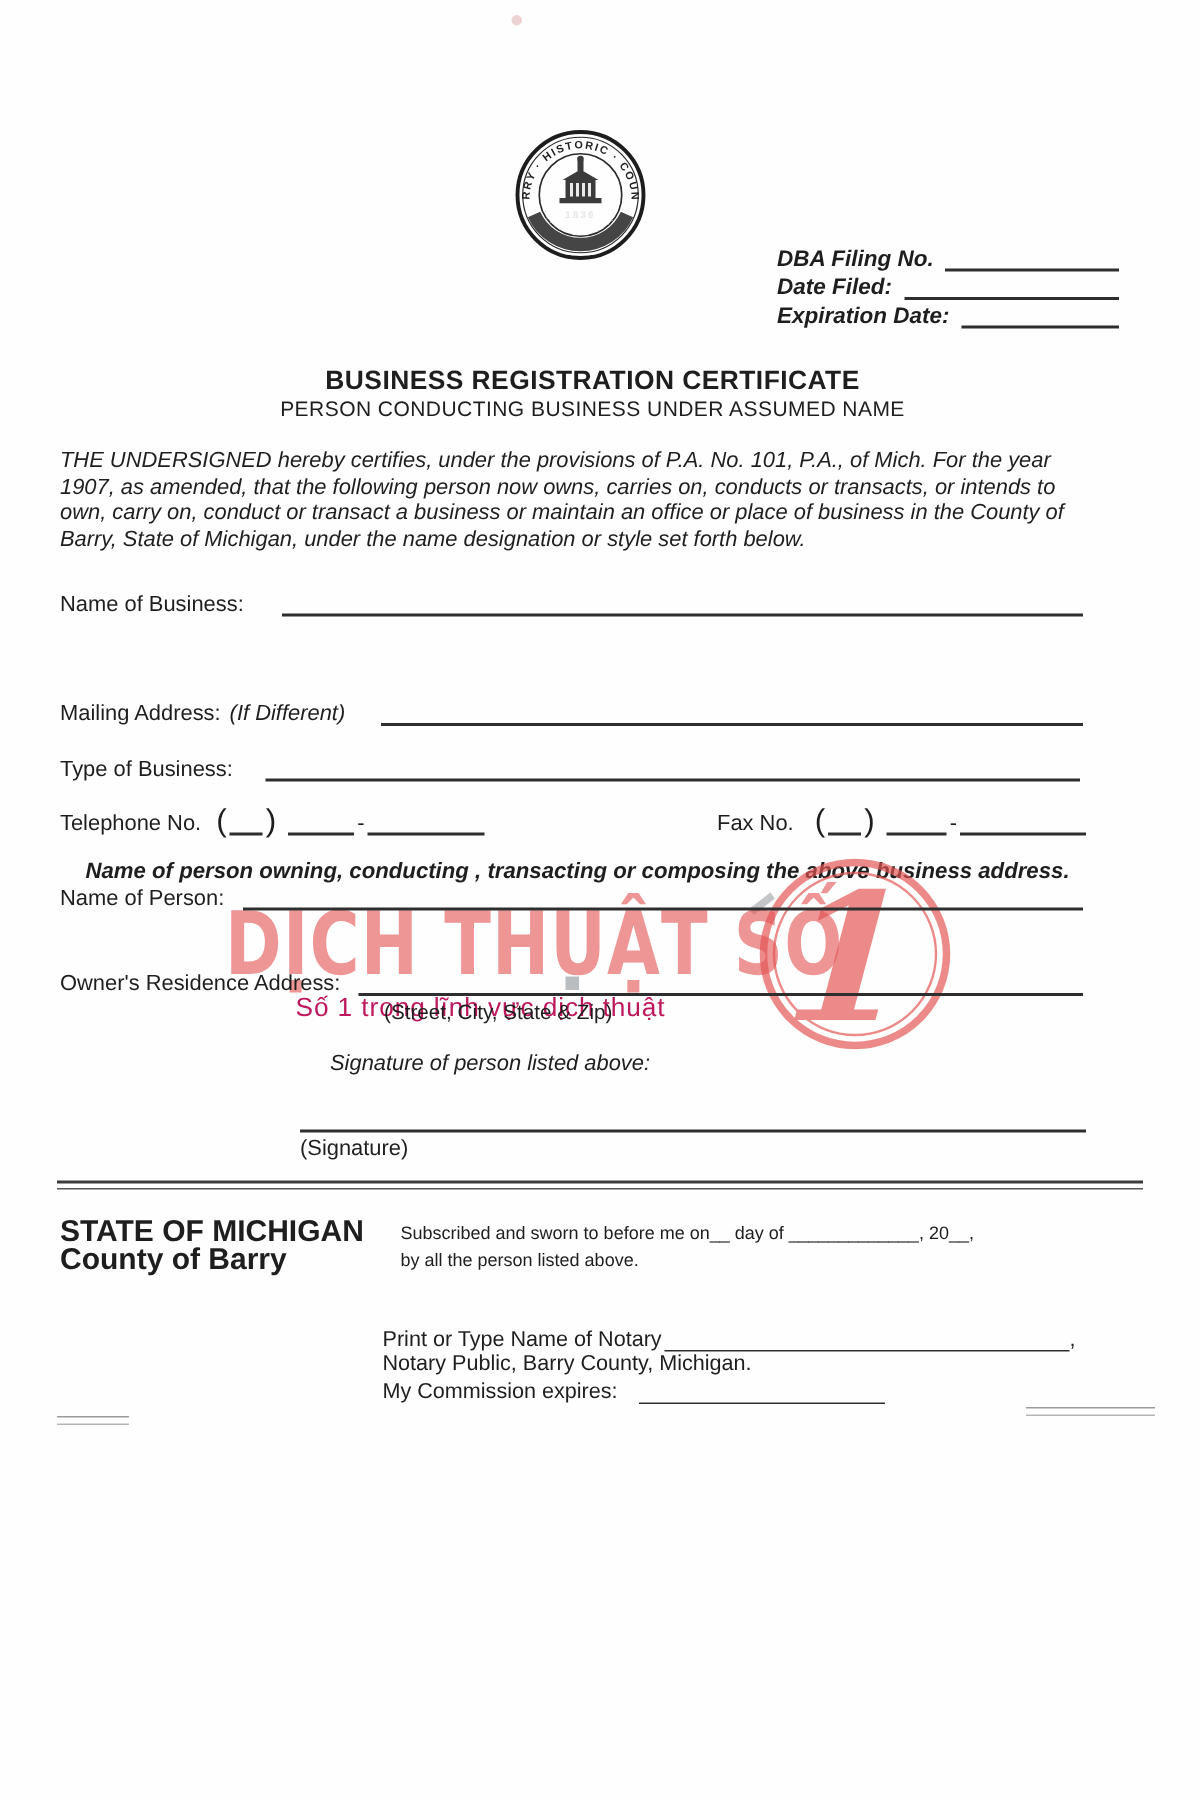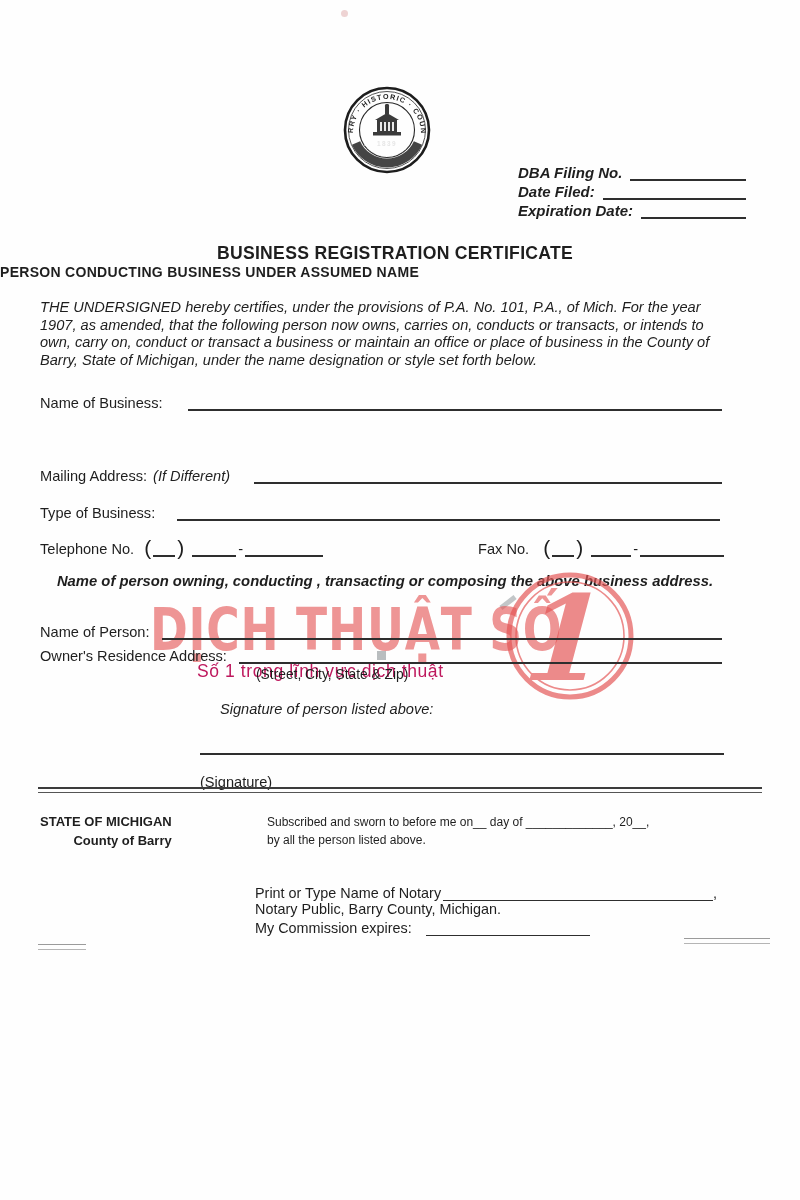--- a/index.html
+++ b/index.html
@@ -14,29 +14,29 @@
   .bl{border-bottom:2px solid #2e2e2e;}
   .row{position:absolute;display:flex;align-items:flex-end;}
   .row .bl{flex:1 1 auto;margin-left:10px;height:19px;}
   .lbl{font-size:14.6px;white-space:nowrap;}
   
   .filing{position:absolute;left:518px;top:162px;width:228px;font-weight:bold;font-style:italic;font-size:15px;}
   .filing .frow{display:flex;align-items:flex-end;height:19px;margin-bottom:0px;}
   .filing .flabel{white-space:nowrap;}
   .filing .bl{flex:1 1 auto;margin-left:8px;height:15px;border-bottom-width:2px;}
   .title1{position:absolute;left:0;top:243px;width:790px;text-align:center;font-weight:bold;font-size:17.6px;letter-spacing:.3px;}
-  .title2{position:absolute;left:0;top:264px;width:790px;text-align:left;font-weight:bold;font-size:14px;letter-spacing:.3px;}
+  .title2{position:absolute;left:0;top:264px;width:790px;text-align:center;font-weight:normal;font-size:14px;letter-spacing:.3px;}
   .intro{position:absolute;left:40px;top:299px;width:725px;font-style:italic;font-size:14.6px;line-height:17.6px;}
   .intro div{white-space:nowrap;}
   .paren{font-size:21px;line-height:18px;font-weight:400;}
   .person-heading{position:absolute;left:40px;top:573px;width:690px;text-align:center;font-weight:bold;font-style:italic;font-size:14.8px;white-space:nowrap;}
   .note-italic{font-style:italic;}
   .sig-heading{position:absolute;left:200px;top:701px;font-style:italic;font-size:14.6px;margin-left:20px;}
   .divider{position:absolute;left:38px;top:787px;width:724px;height:3px;border-top:2px solid #3c3c3c;border-bottom:1px solid #555;}
-  .state-block{position:absolute;left:40px;top:812px;font-weight:bold;font-size:13px;line-height:19px;text-align:right;}
+  .state-block{position:absolute;left:40px;top:812px;font-weight:bold;font-size:20px;line-height:19px;}
   .sworn{position:absolute;left:267px;top:813px;width:490px;font-size:12px;line-height:18px;}
   .notary-row{position:absolute;left:255px;display:flex;align-items:flex-end;font-size:14.4px;}
   .notary-row .bl{height:17px;border-bottom-width:1.8px;}
   
   .wm-text{
     position:absolute;left:150px;top:596px;z-index:6;
     font-family:"DejaVu Sans",sans-serif;font-weight:bold;
     font-size:60px;letter-spacing:1px;white-space:nowrap;
     transform:scale(.76,.97);transform-origin:left top;
   }
@@ -140,34 +140,34 @@
     <span class="paren" style="margin-left:14px;">(</span>
     <span class="bl" style="flex:0 0 22px;margin-left:2px;"></span>
     <span class="paren" style="margin-left:2px;">)</span>
     <span class="bl" style="flex:0 0 40px;margin-left:8px;"></span>
     <span class="lbl" style="margin:0 2px;">-</span>
     <span class="bl" style="flex:0 0 84px;margin-left:0;"></span>
   </div>
 
   <div class="person-heading">Name of person owning, conducting , transacting or composing the above business address.</div>
 
-  <div class="row" style="left:40px;top:619px;width:682px;z-index:8;justify-content:flex-end;">
+  <div class="row" style="left:40px;top:586px;width:682px;z-index:8;justify-content:flex-end;">
     <span class="lbl">Name of Person:</span>
     <span class="bl" style="margin-left:12px;"></span>
   </div>
 
   <div class="row" style="left:40px;top:643px;width:682px;z-index:8;">
     <span class="lbl">Owner's Residence Address:</span>
     <span class="bl" style="margin-left:12px;"></span>
   </div>
   <div class="abs" style="left:256px;top:667px;font-size:13.8px;z-index:8;">(Street, City, State &amp; Zip)</div>
 
   <div class="sig-heading">Signature of person listed above:</div>
   <div class="abs bl" style="left:200px;top:730px;width:524px;height:23px;"></div>
-  <div class="abs" style="left:200px;top:758px;font-size:14.6px;margin-top:16px;">(Signature)</div>
+  <div class="abs" style="left:200px;top:758px;font-size:14.6px;">(Signature)</div>
 
   <div class="divider"></div>
 
   <div class="state-block">
     <div>STATE OF MICHIGAN</div>
     <div>County of Barry</div>
   </div>
 
   <div class="sworn">
     <div class="nowrap">Subscribed and sworn to before me on__ day of _____________, 20__,</div>

